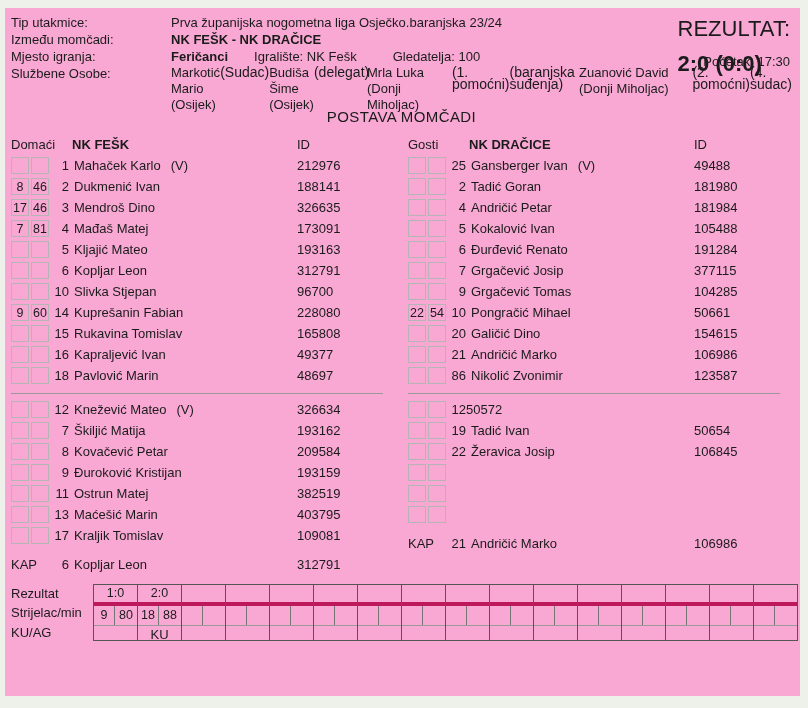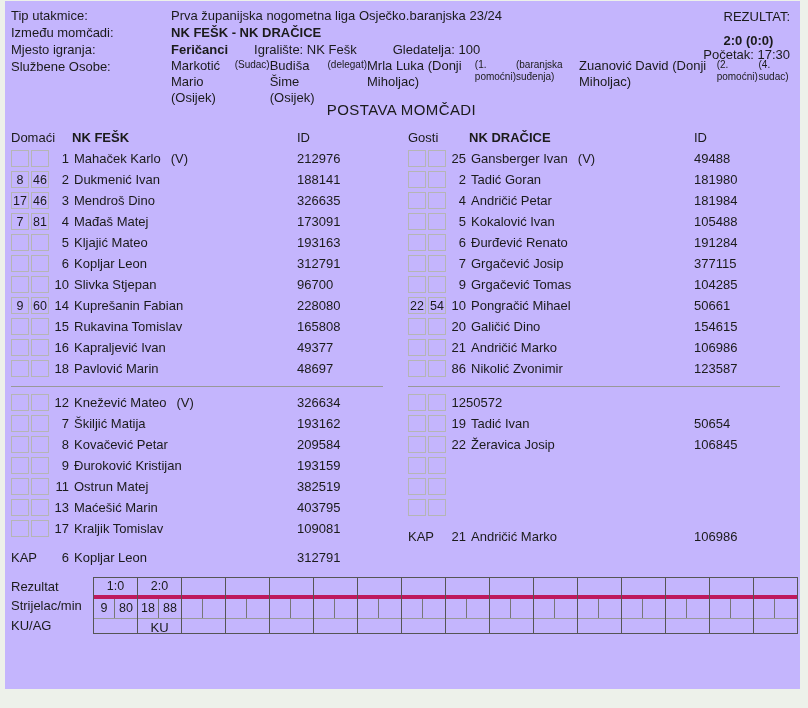--- a/index.html
+++ b/index.html
@@ -5,43 +5,43 @@
   html,body{margin:0;padding:0;}
   body{
     width:808px;height:708px;
     background:#edf1ea;
     font-family:"Liberation Sans","DejaVu Sans",sans-serif;
     font-size:13px;color:#1b1b1b;
     overflow:hidden;
   }
   .page{
     position:relative;
-    margin:1px 8px 12px 5px;
+    margin:8px 8px 12px 5px;
     width:795px;height:688px;
-    background:#c4b5fd;
+    background:#f9a8d4;
     box-sizing:border-box;
     padding:6px 8px 8px 6px;
   }
   
   .header{position:relative;}
   .hrow{display:flex;line-height:17px;}
   .hlabel{width:160px;flex-shrink:0;}
   .match-line{font-weight:bold;}
   .venue-city{font-weight:bold;margin-right:26px;}
   .venue-att{margin-left:36px;}
-  .rezultat{position:absolute;top:2px;right:2px;font-size:13px;}
+  .rezultat{position:absolute;top:2px;right:2px;font-size:22px;}
   .rezultat .score{font-weight:bold;}
   .pocetak{position:absolute;top:40px;right:2px;}
   .offcols{display:flex;flex:1;}
   .offcol{display:flex;}
   .offcol-1{width:196px;}
   .offcol-2{width:212px;}
   .offcol-3{flex:1;}
   .oname{height:16px;line-height:16px;}
-  .orole{height:14px;line-height:12px;font-size:10px;padding-top:1px;}
+  .orole{height:14px;line-height:12px;font-size:14px;padding-top:1px;}
   
   .lineup-title{text-align:center;font-size:15px;margin-top:26px;letter-spacing:.4px;}
   .teams{display:flex;gap:23px;margin-top:9px;}
   .team{width:374px;}
   .prow{display:flex;align-items:center;height:21px;}
   .thead{height:20px;margin-bottom:1px;}
   .side{width:61px;}
   .tname{flex:1;font-weight:bold;}
   .pbox{
     width:16px;height:15px;border:1px solid #b5b5b5;margin-right:2px;

